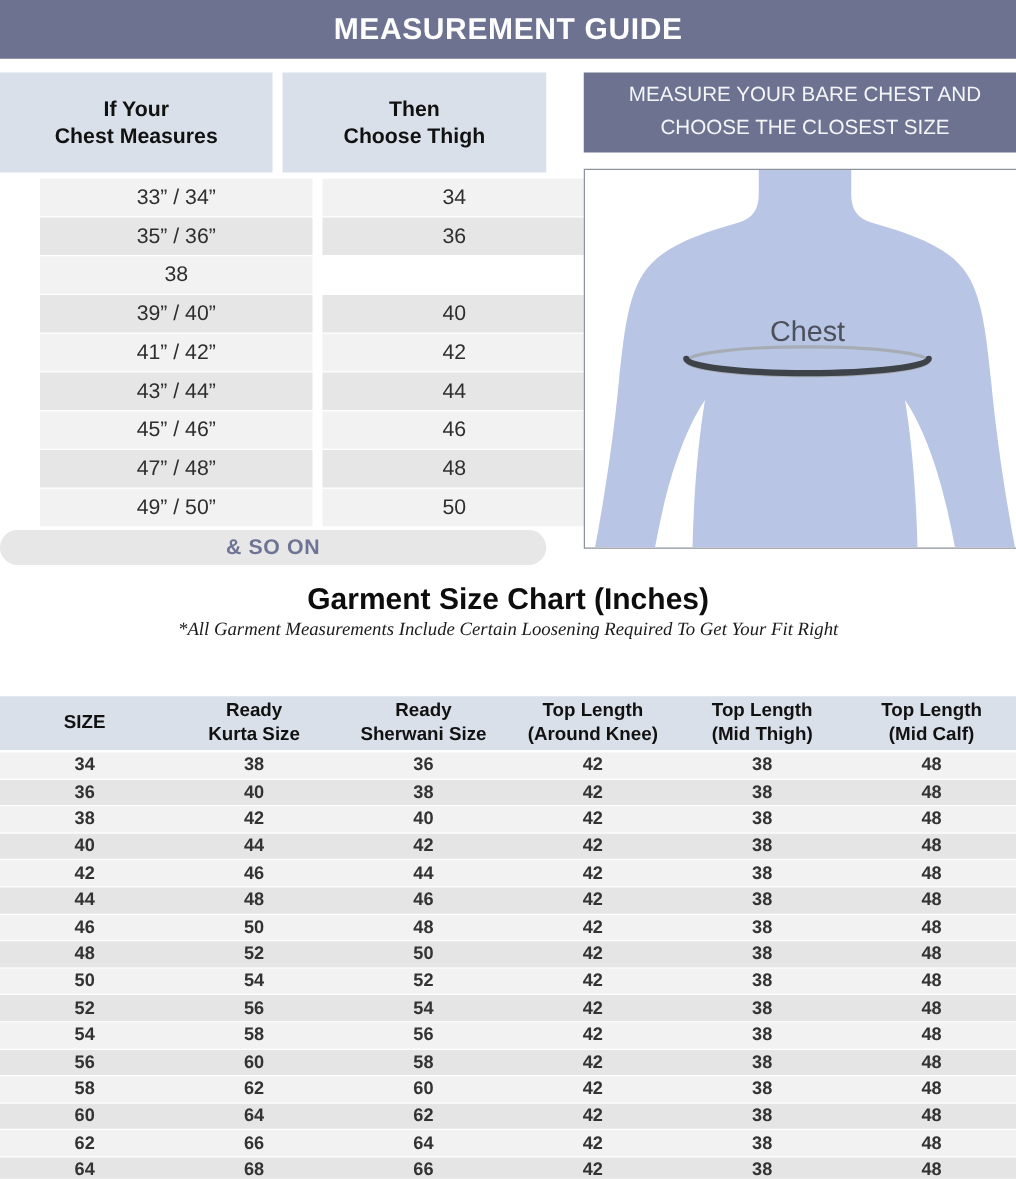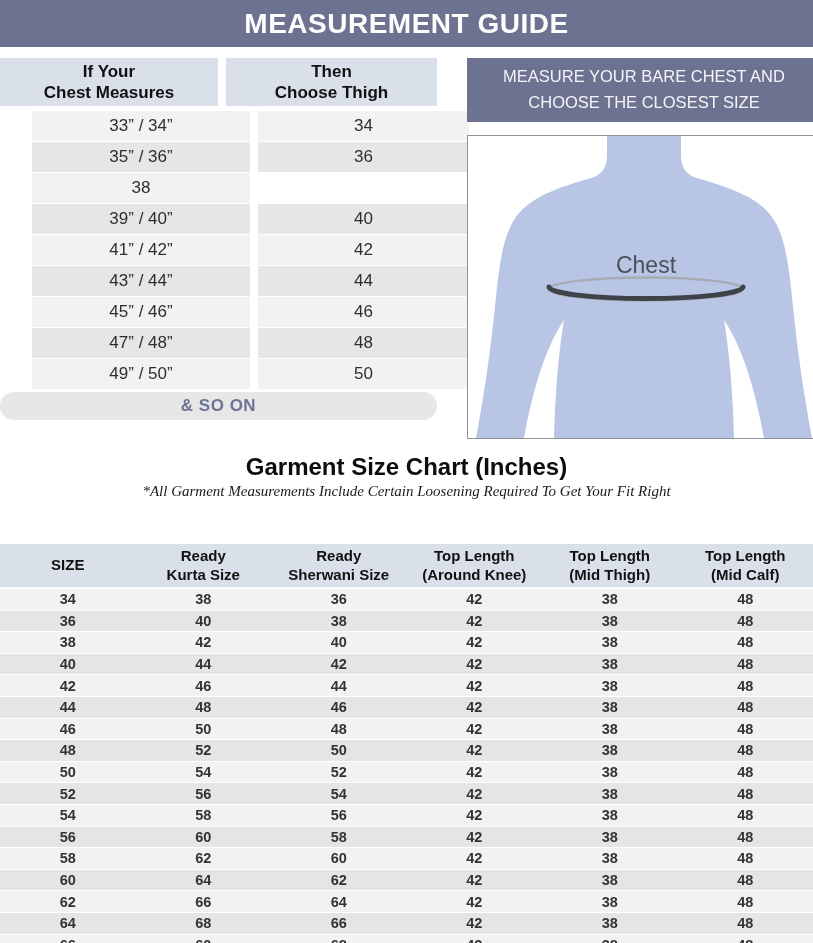--- a/index.html
+++ b/index.html
@@ -8,31 +8,31 @@
     font-family:"Liberation Sans","DejaVu Sans",sans-serif;
     -webkit-font-smoothing:antialiased;
   }
   .page{width:813px;height:943px;background:#fff;position:relative;}
 
   
   .banner{
     height:47px;background:#6c7290;display:flex;align-items:center;justify-content:center;
   }
   .banner h1{
-    margin:0;color:#fdfdfe;font-size:28px;font-weight:bold;letter-spacing:.5px;
+    margin:0;color:#fdfdfe;font-size:24px;font-weight:bold;letter-spacing:.5px;
   }
 
   
   .top-section{display:flex;margin-top:11px;}
   .chest-col{width:437px;flex:0 0 437px;}
   .measure-col{width:354px;flex:0 0 354px;margin-left:30px;border-radius:11px;}
 
   .chest-head{display:grid;grid-template-columns:218px 211px;column-gap:8px;}
   .chest-head .hcell{
-    background:#dae0ea;height:48px;display:flex;flex-direction:column;
+    background:#dae0ea;height:80px;display:flex;flex-direction:column;
     align-items:center;justify-content:center;font-weight:bold;font-size:17px;color:#111;
     line-height:1.25;
   }
   .chest-rows{margin-top:5px;padding-left:32px;}
   .chest-row{
     display:grid;grid-template-columns:218px 211px;column-gap:8px;height:31px;
     border-bottom:1px solid #fff;box-sizing:border-box;
   }
   .chest-row .cell{
     display:flex;align-items:center;justify-content:center;

